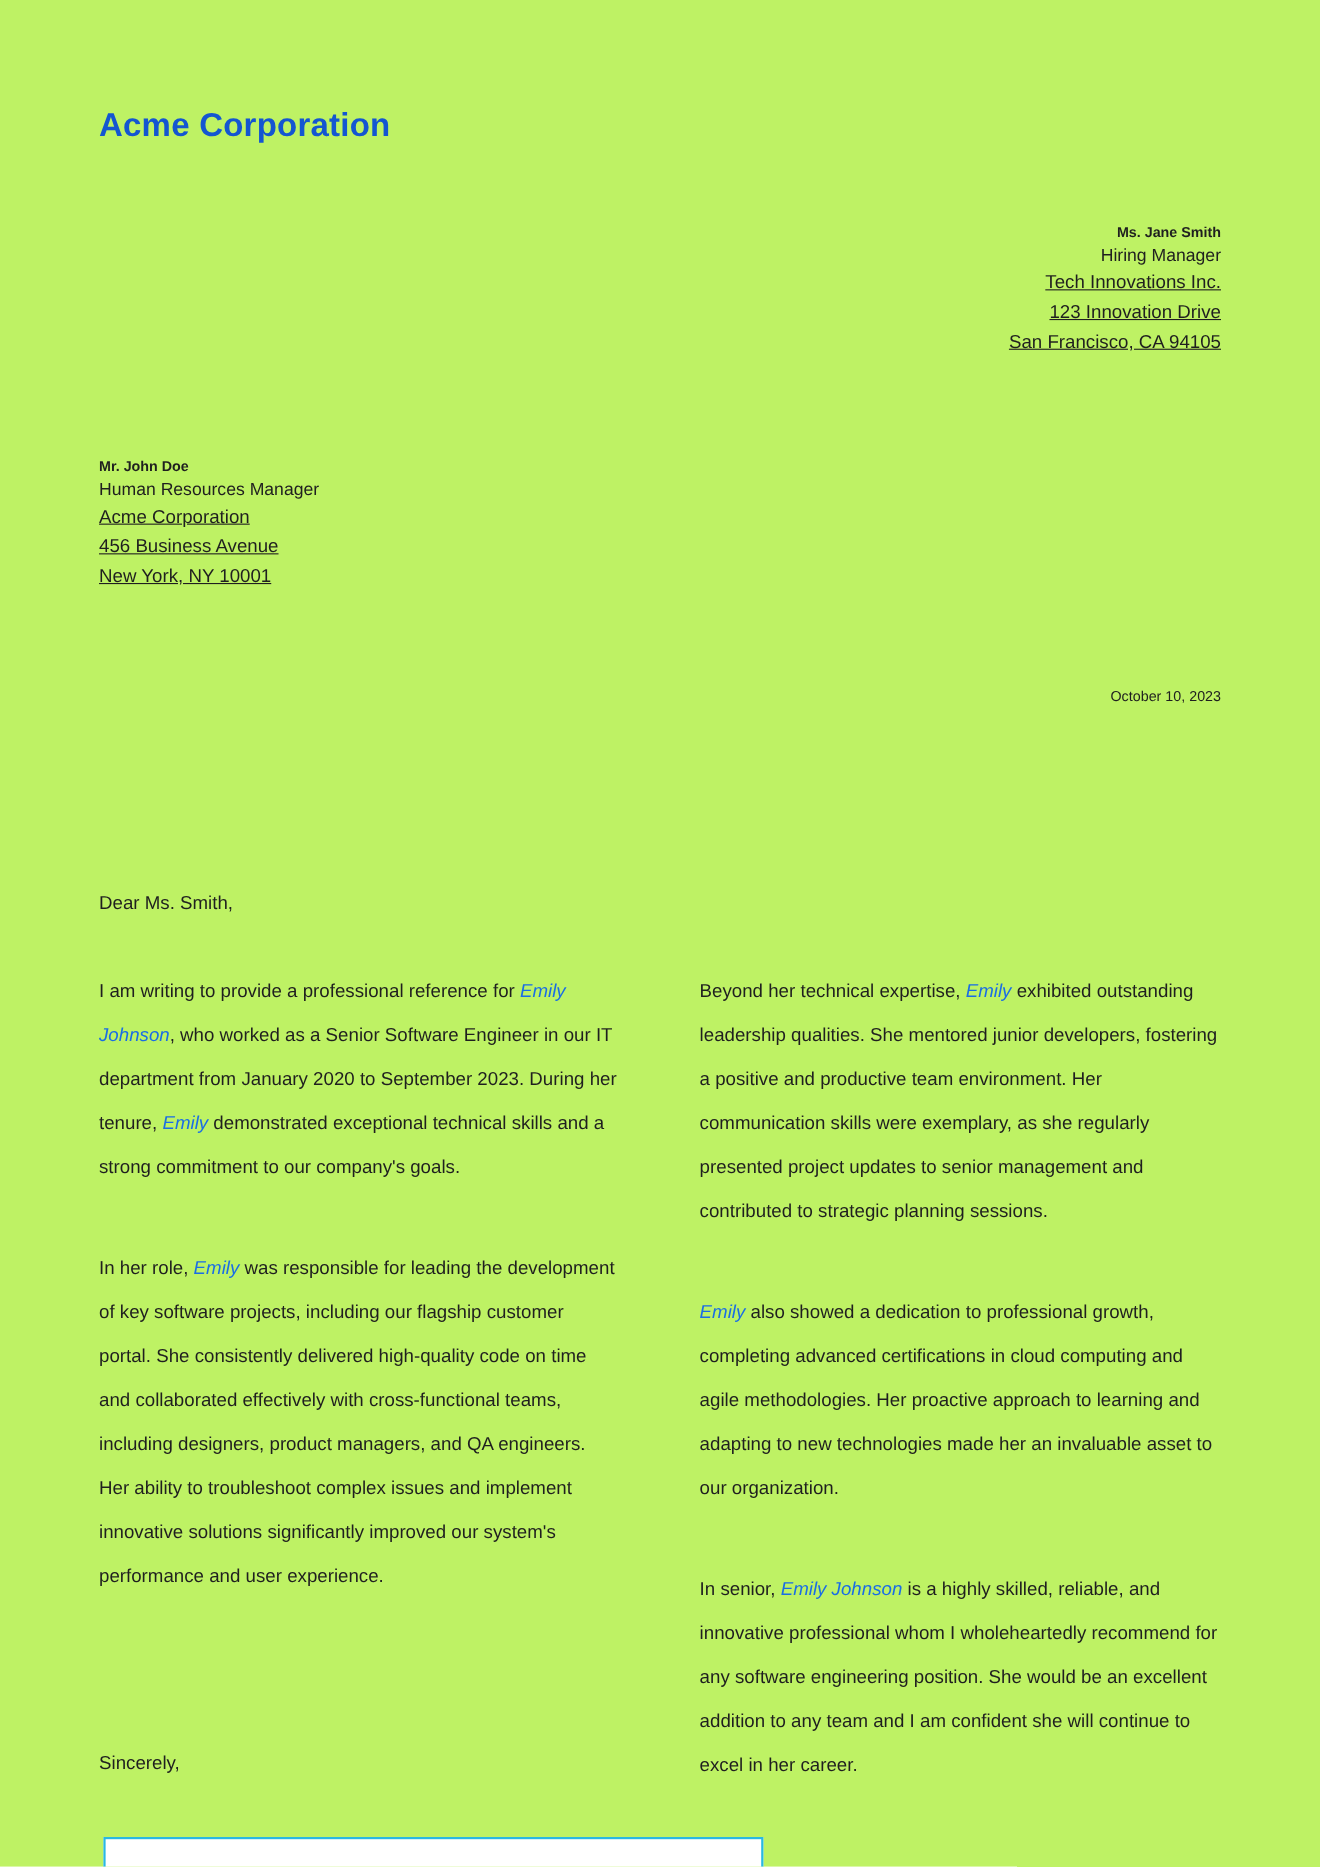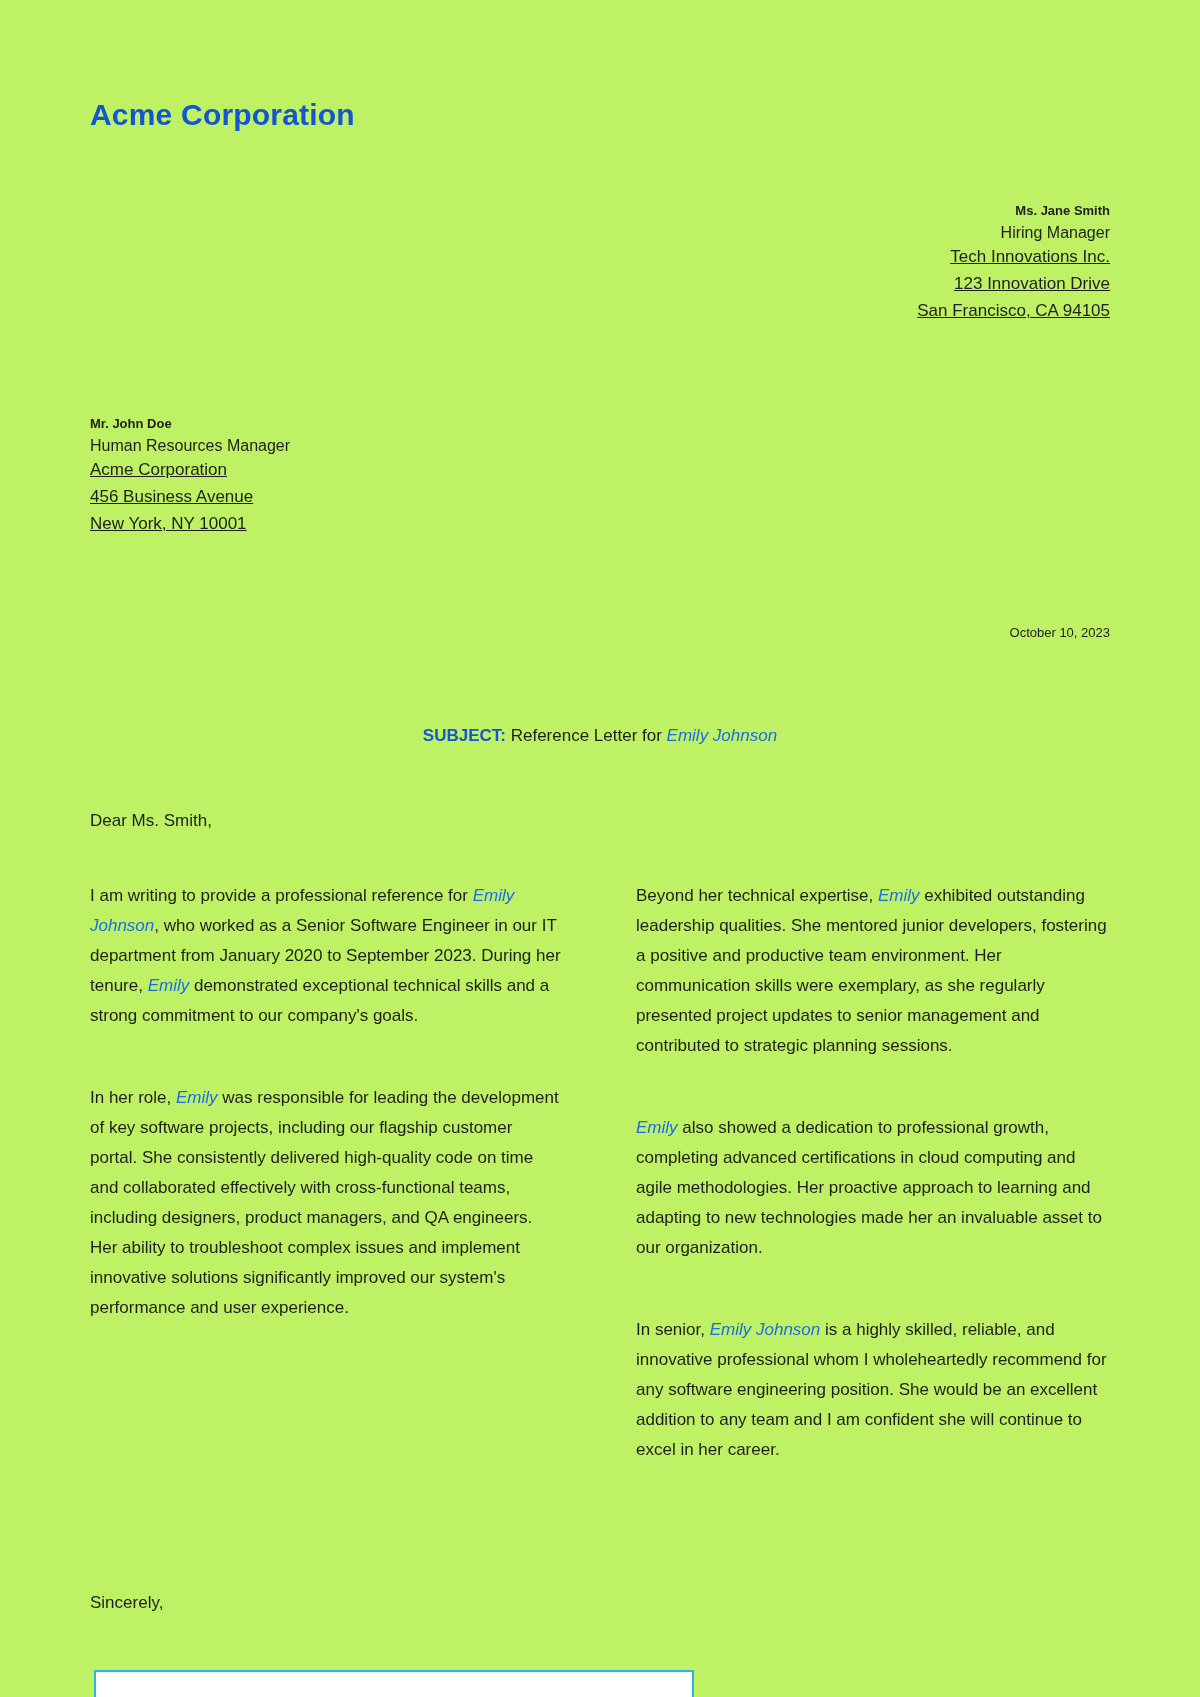--- a/index.html
+++ b/index.html
@@ -71,21 +71,21 @@
     left: 90px;
     font-size: 17px;
     line-height: 30px;
     text-align: right;
   }
   .body-col {
     position: absolute;
     top: 881px;
     width: 474px;
     font-size: 17px;
-    line-height: 30px;
+    line-height: 40px;
   }
   .body-col.left  { left: 90px; }
   .body-col.right { left: 636px; }
   .para {
     margin: 0 0 52px 0;
   }
   .em-name {
     color: var(--link);
     font-style: italic;
   }
@@ -125,23 +125,20 @@
   <div class="addr-block sender">
     <div class="addr-name">Mr. John Doe</div>
     <div class="addr-title">Human Resources Manager</div>
     <div class="addr-line">Acme Corporation</div>
     <div class="addr-line">456 Business Avenue</div>
     <div class="addr-line">New York, NY 10001</div>
   </div>
 
   <div class="date-line">October 10, 2023</div>
 
-  <div class="subject-line">
-    <span class="subject-label">SUBJECT:</span><span> Reference Letter for </span><span class="em-name">Emily Johnson</span>
-  </div>
 
   <div class="salutation">Dear Ms. Smith,</div>
 
   <div class="body-col left">
       <p class="para"><span>I am writing to provide a professional reference for </span><span class="em-name">Emily Johnson</span><span>, who worked as a Senior Software Engineer in our IT department from January 2020 to September 2023. During her tenure, </span><span class="em-name">Emily</span><span> demonstrated exceptional technical skills and a strong commitment to our company's goals.</span></p>
       <p class="para"><span>In her role, </span><span class="em-name">Emily</span><span> was responsible for leading the development of key software projects, including our flagship customer portal. She consistently delivered high-quality code on time and collaborated effectively with cross-functional teams, including designers, product managers, and QA engineers. Her ability to troubleshoot complex issues and implement innovative solutions significantly improved our system's performance and user experience.</span></p>
     </div>
   <div class="body-col right">
       <p class="para"><span>Beyond her technical expertise, </span><span class="em-name">Emily</span><span> exhibited outstanding leadership qualities. She mentored junior developers, fostering a positive and productive team environment. Her communication skills were exemplary, as she regularly presented project updates to senior management and contributed to strategic planning sessions.</span></p>
       <p class="para"><span class="em-name">Emily</span><span> also showed a dedication to professional growth, completing advanced certifications in cloud computing and agile methodologies. Her proactive approach to learning and adapting to new technologies made her an invaluable asset to our organization.</span></p>

